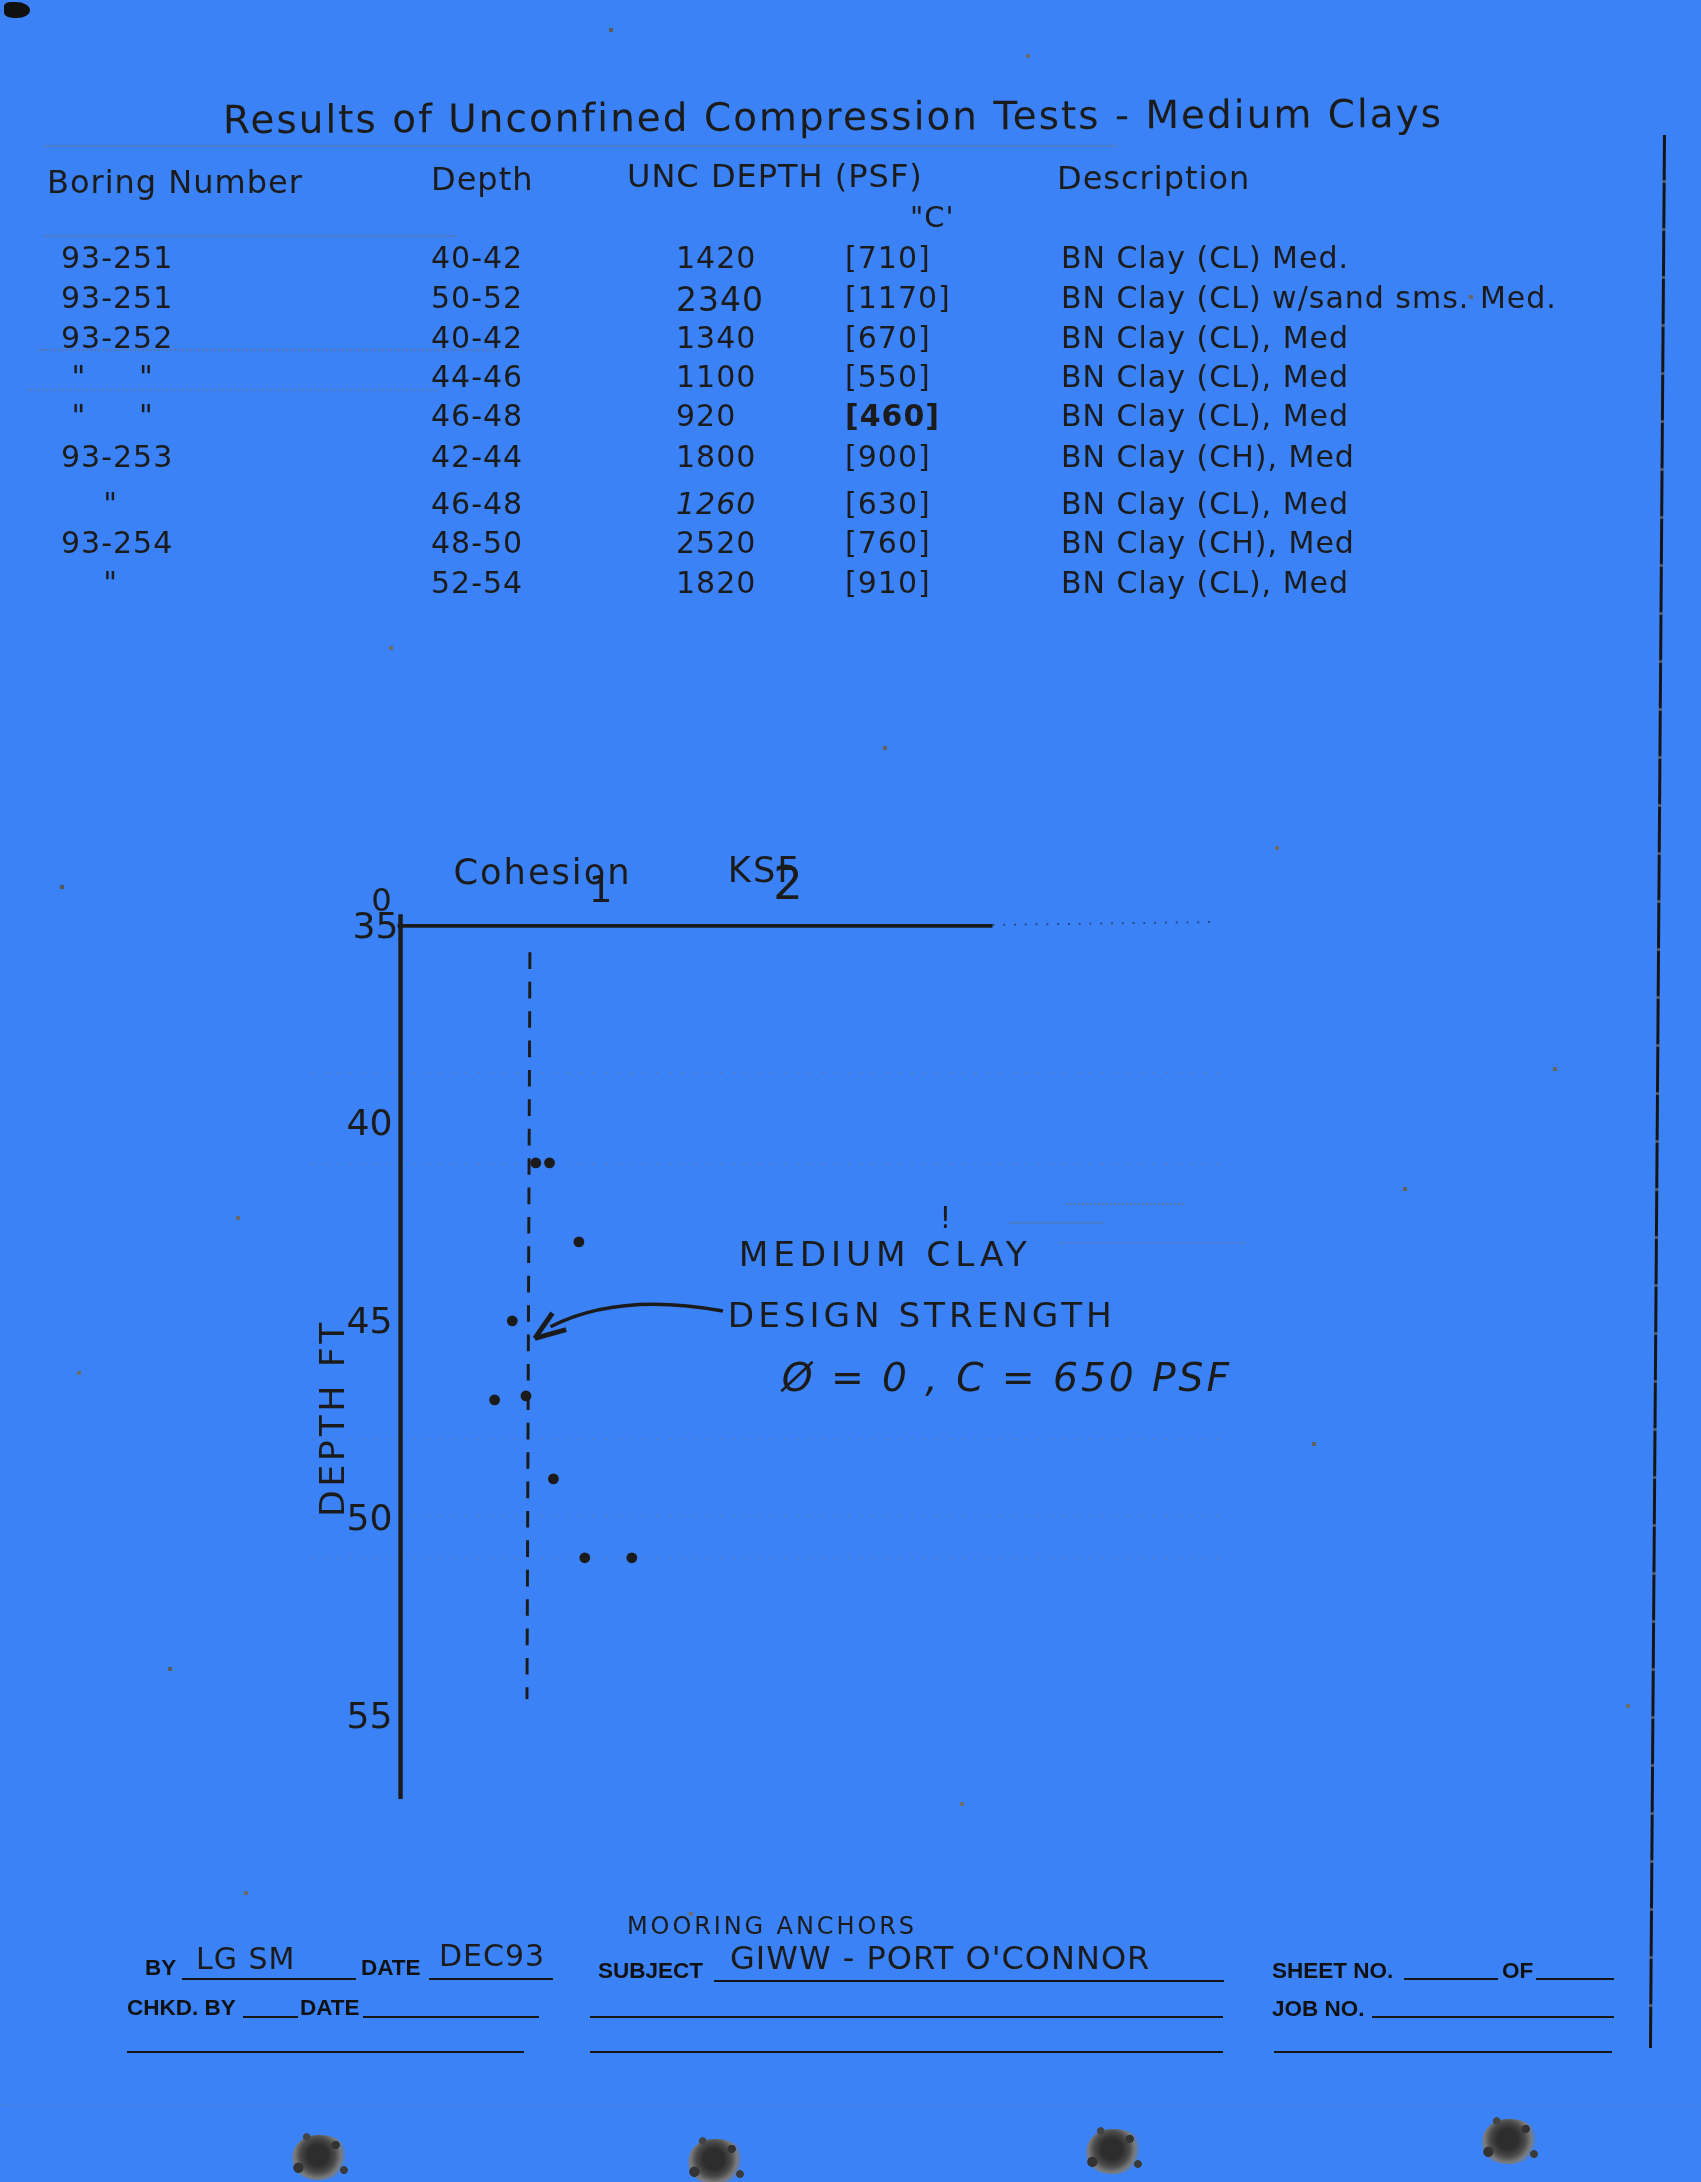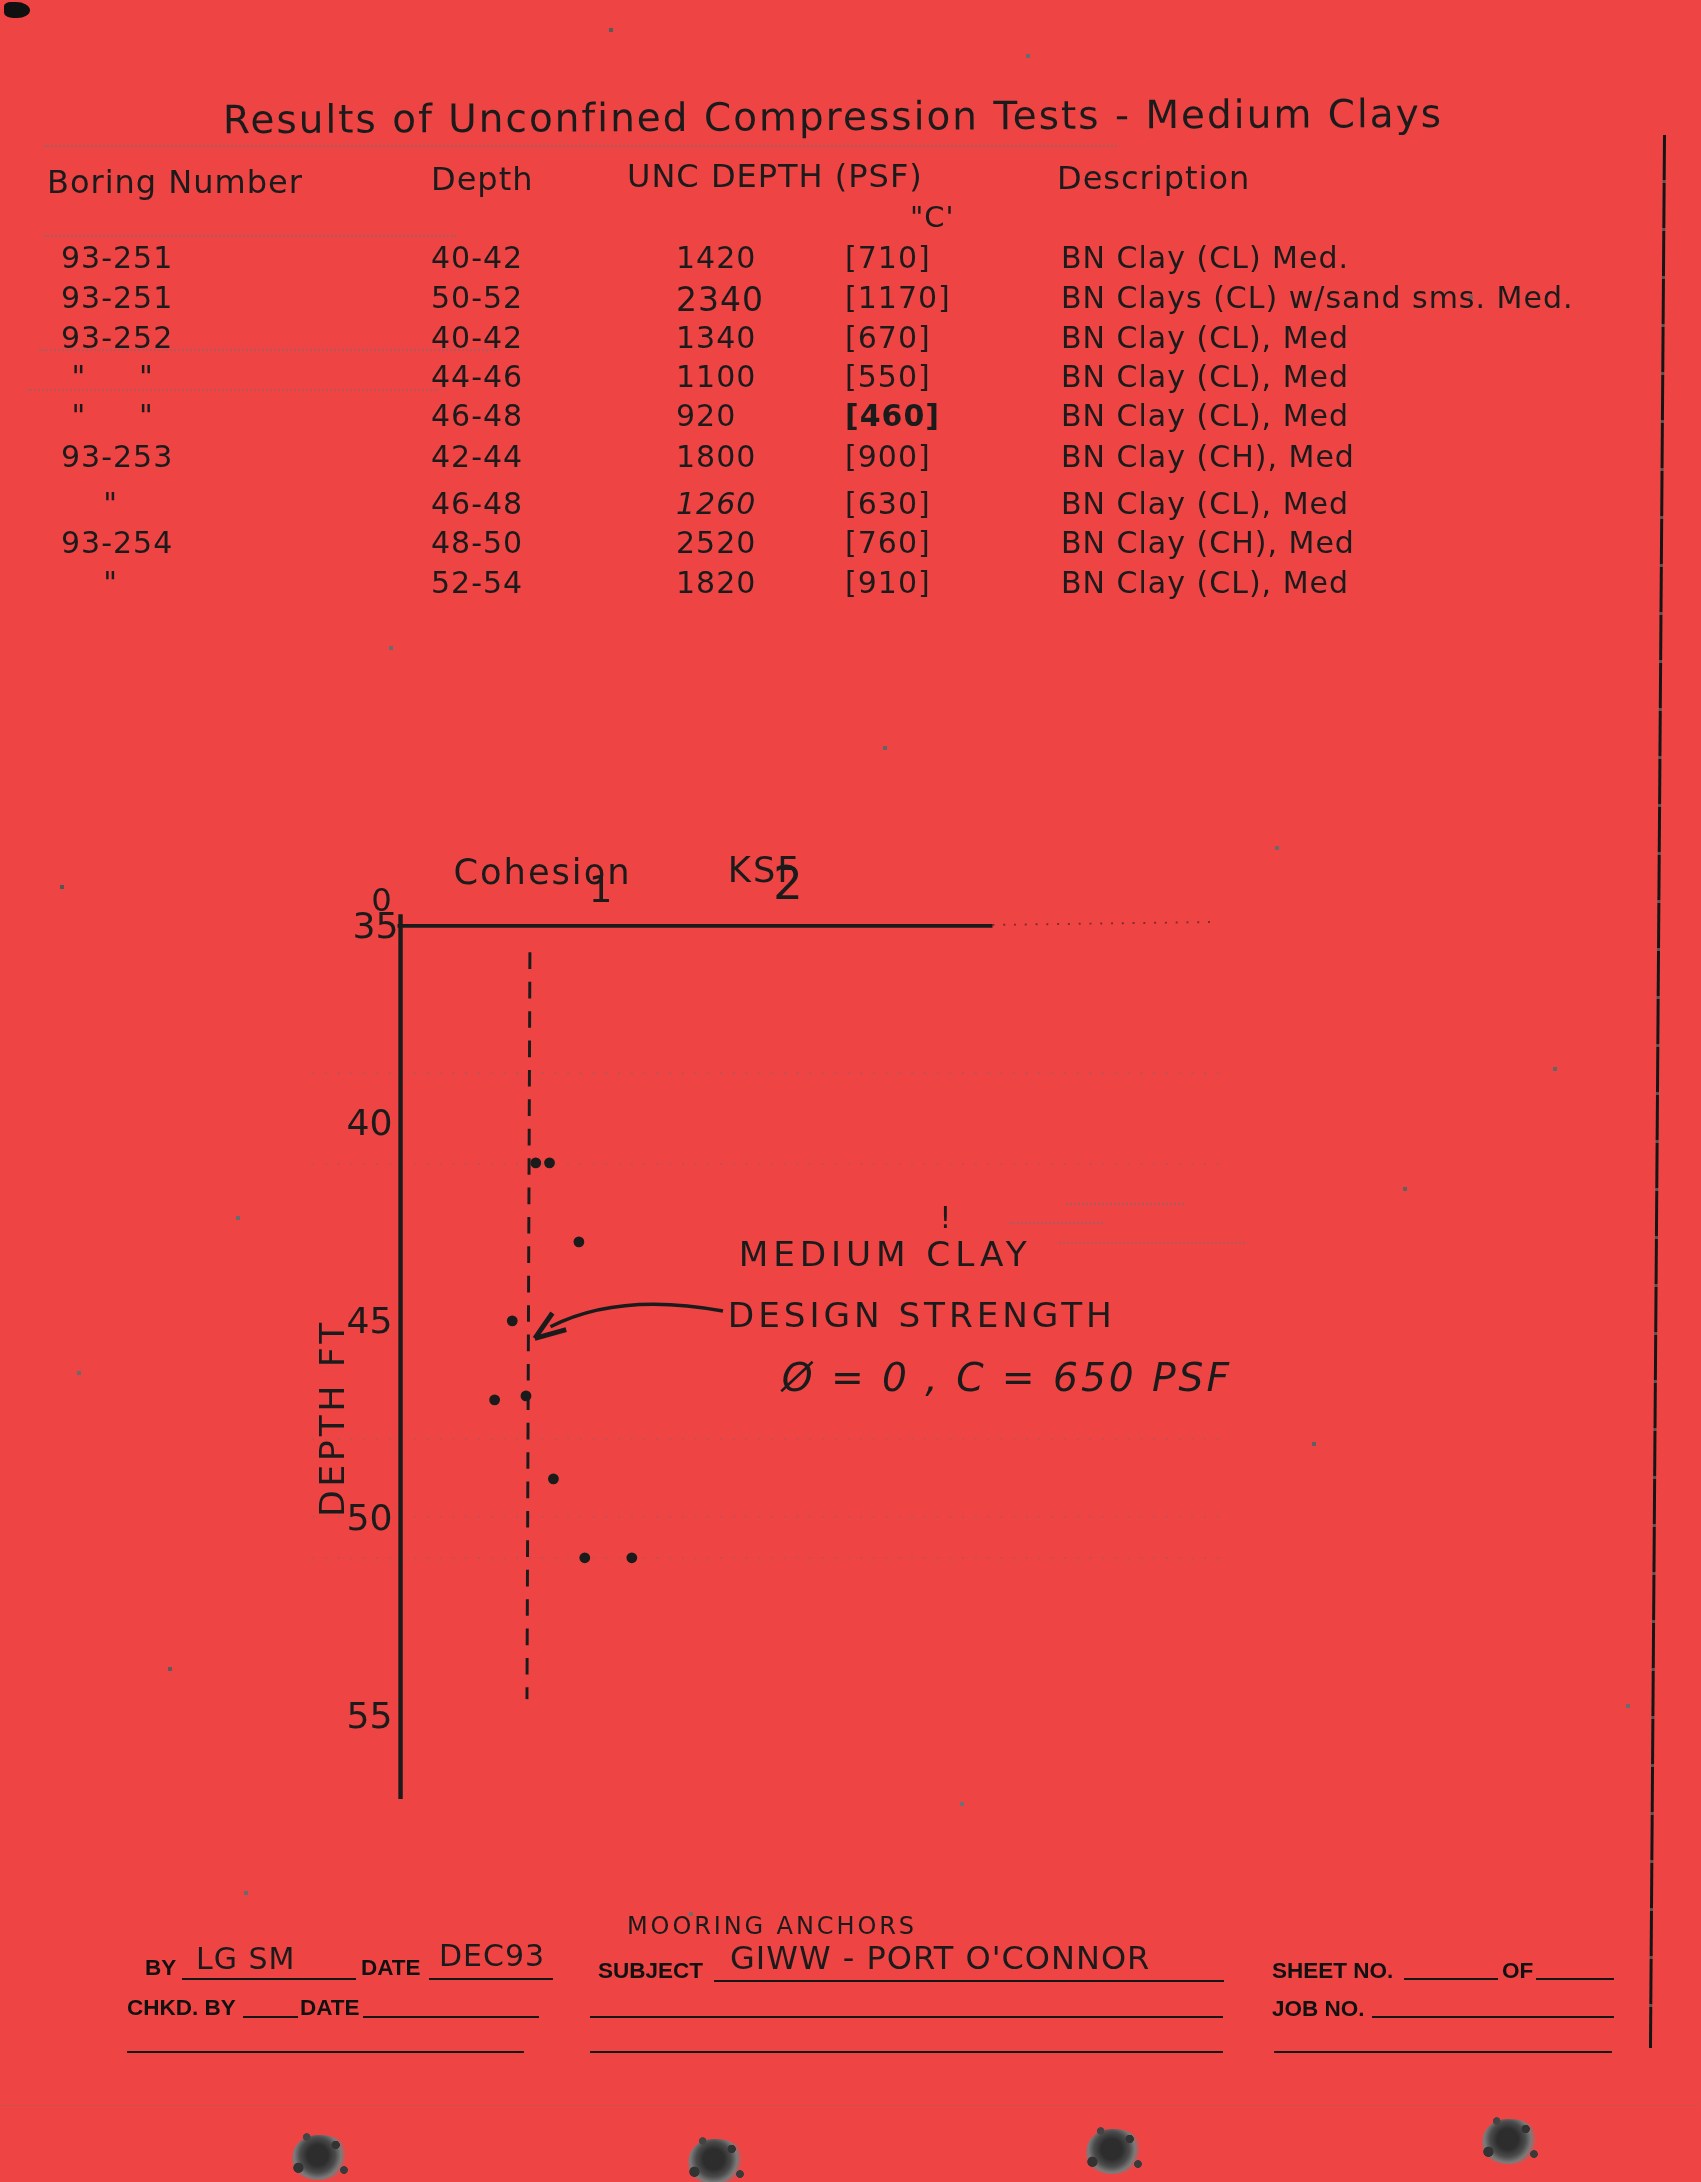--- a/index.html
+++ b/index.html
@@ -1,16 +1,16 @@
 <!DOCTYPE html>
 <html><head>
 <meta charset="utf-8">
 <style>
   html,body{margin:0;padding:0;background:#9a9a9a;}
-  #page{position:relative;width:1702px;height:2183px;background:#ef4444;
+  #page{position:relative;width:1702px;height:2183px;background:#3b82f6;
         font-family:"DejaVu Sans",sans-serif;color:#1b1b1b;overflow:hidden;}
   .hw{position:absolute;white-space:pre;letter-spacing:1px;color:#1b1b1b;}
   .pr{position:absolute;white-space:pre;font-family:"Liberation Sans",sans-serif;
       font-weight:bold;color:#111;}
   .cell{position:absolute;white-space:pre;}
   .dotl{position:absolute;height:0;border-top:2px dotted #707070;}
   .uline{position:absolute;height:0;border-bottom:2.9px solid #161616;}
   .smudge{position:absolute;width:57px;height:45px;
       border-radius:46% 54% 52% 48%/55% 45% 60% 40%;
       background:radial-gradient(circle at 45% 45%, #2d2d2d 0 26%, #4a4a4a 44%, #7a7a7a 58%, transparent 72%);}
@@ -66,21 +66,21 @@
   <div id="test-table">
       <div class="cell hw" style="left: 61px; top: 240px; font-size: 30px;">93-251</div>
       <div class="cell hw" style="left: 431px; top: 240px; font-size: 30px;">40-42</div>
       <div class="cell hw" style="left: 676px; top: 240px; font-size: 30px;">1420</div>
       <div class="cell hw" style="left: 845px; top: 240px; font-size: 30px;">[710]</div>
       <div class="cell hw" style="left: 1061px; top: 240px; font-size: 30px;">BN Clay (CL) Med.</div>
       <div class="cell hw" style="left: 61px; top: 280px; font-size: 30px;">93-251</div>
       <div class="cell hw" style="left: 431px; top: 280px; font-size: 30px;">50-52</div>
       <div class="cell hw" style="left: 676px; top: 280px; font-size: 33px;">2340</div>
       <div class="cell hw" style="left: 845px; top: 280px; font-size: 30px;">[1170]</div>
-      <div class="cell hw" style="left: 1061px; top: 280px; font-size: 30px;">BN Clays (CL) w/sand sms. Med.</div>
+      <div class="cell hw" style="left: 1061px; top: 280px; font-size: 30px;">BN Clay (CL) w/sand sms. Med.</div>
       <div class="cell hw" style="left: 61px; top: 320px; font-size: 30px;">93-252</div>
       <div class="cell hw" style="left: 431px; top: 320px; font-size: 30px;">40-42</div>
       <div class="cell hw" style="left: 676px; top: 320px; font-size: 30px;">1340</div>
       <div class="cell hw" style="left: 845px; top: 320px; font-size: 30px;">[670]</div>
       <div class="cell hw" style="left: 1061px; top: 320px; font-size: 30px;">BN Clay (CL), Med</div>
       <div class="cell hw" style="left: 61px; top: 359px; font-size: 30px;"> "     "</div>
       <div class="cell hw" style="left: 431px; top: 359px; font-size: 30px;">44-46</div>
       <div class="cell hw" style="left: 676px; top: 359px; font-size: 30px;">1100</div>
       <div class="cell hw" style="left: 845px; top: 359px; font-size: 30px;">[550]</div>
       <div class="cell hw" style="left: 1061px; top: 359px; font-size: 30px;">BN Clay (CL), Med</div>

